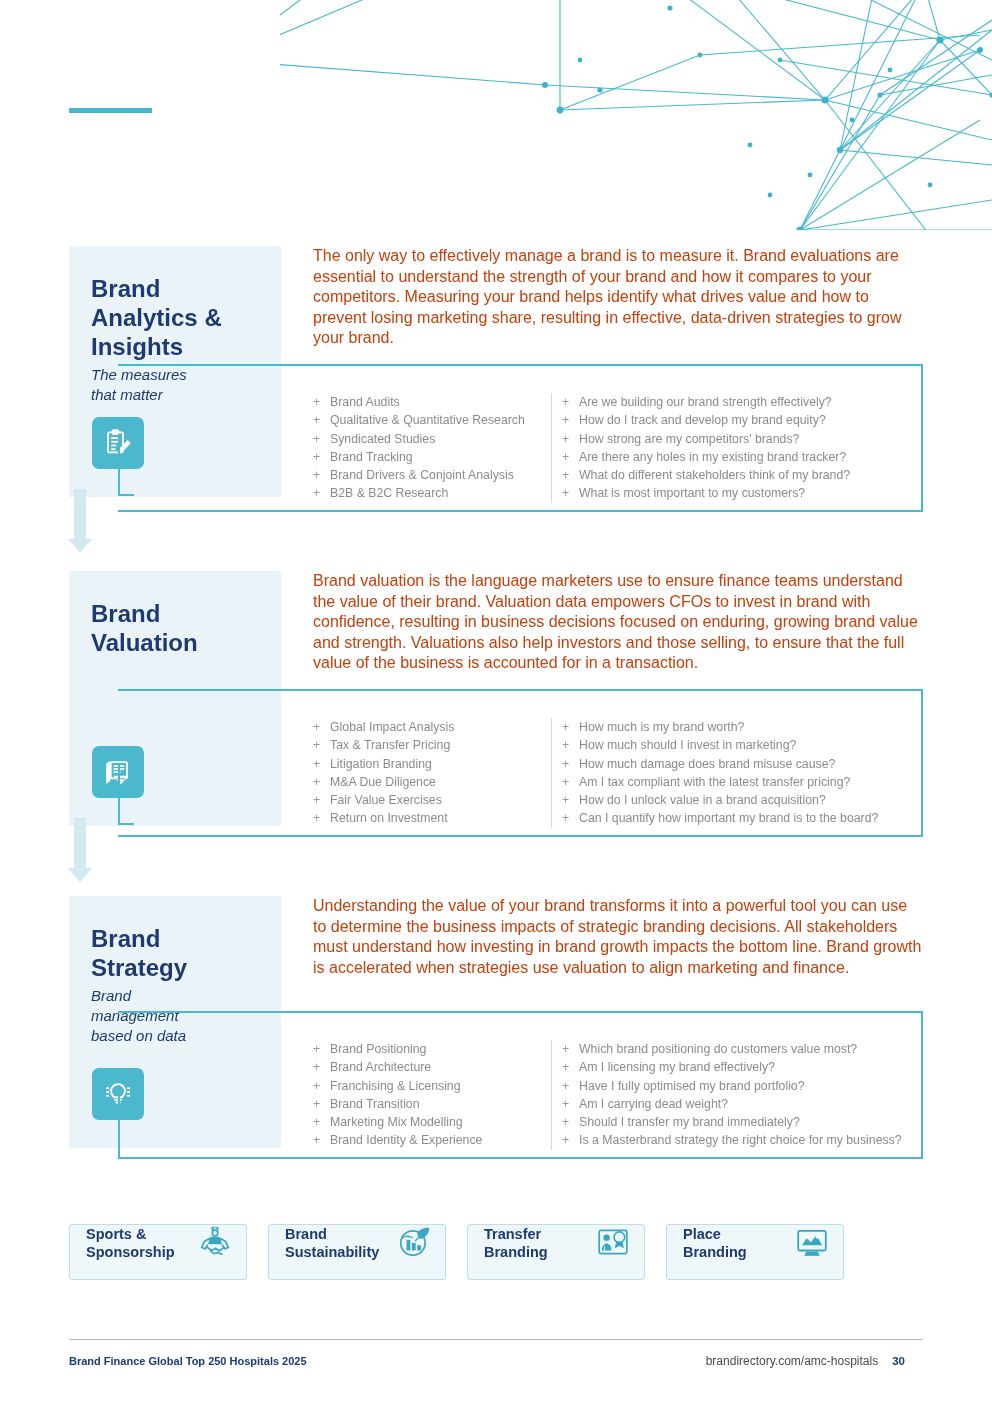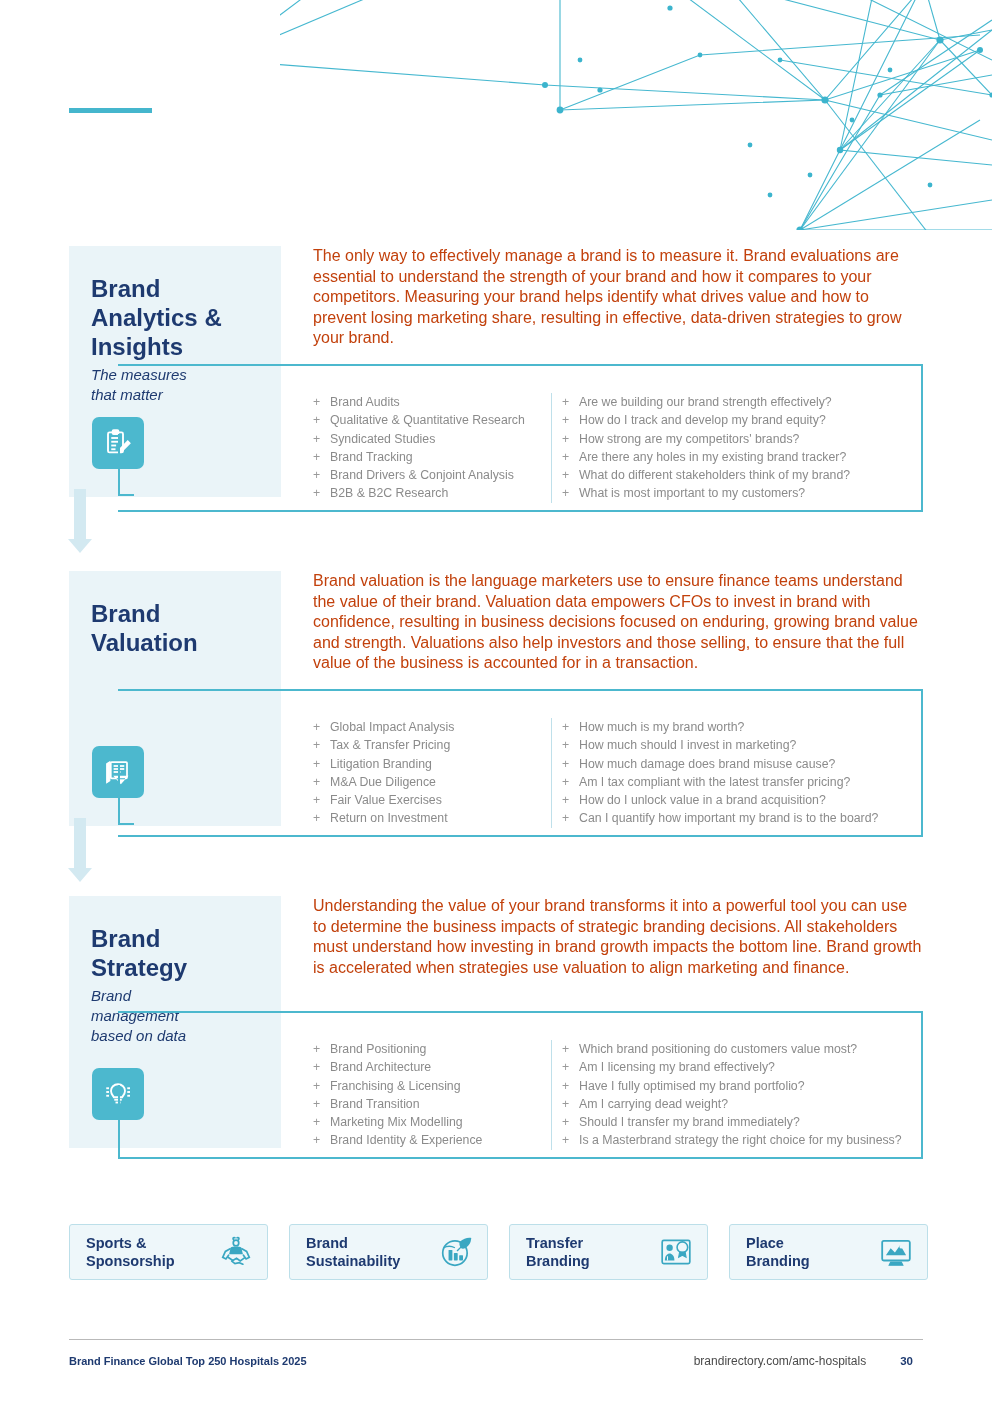--- a/index.html
+++ b/index.html
@@ -105,45 +105,45 @@
   }
   .li {
     font-size: 12.3px; line-height: 18.3px; color: #8b8b8b;
     white-space: nowrap; display: flex;
   }
   .li .plus { width: 17px; color: #9a9a9a; flex: 0 0 17px; }
 
   
   .boxes { position: absolute; left: 69px; top: 1224px; display: flex; gap: 21px; }
   .sbox {
-    width: 199px; height: 56px;
+    width: 178px; height: 56px;
     background: #eef7fa; border: 1px solid #bcdfe9;
     border-radius: 3px;
-    display: flex; align-items: center; justify-content: space-between;
+    display: flex; align-items: flex-start; justify-content: space-between;
     padding: 0 14px 0 16px;
   }
   .sbox-label {
     font-size: 14.5px; line-height: 18px; font-weight: bold;
     color: #1e3a70; white-space: pre-line;
   }
   .sbox-icon { width: 34px; height: 34px; flex: 0 0 34px; }
 
   
   .footer-rule {
     position: absolute; left: 69px; top: 1339px;
     width: 854px; height: 1px; background: #b9b9b9;
   }
   .footer-left {
     position: absolute; left: 69px; top: 1355px;
     font-size: 11px; font-weight: bold; color: #1e3a70;
   }
   .footer-right {
-    position: absolute; right: 79px; top: 1354px;
+    position: absolute; right: 87px; top: 1354px;
     font-size: 12px; color: #4a4a4a;
-    display: flex; align-items: baseline; gap: 34px;
+    display: flex; align-items: baseline; gap: 14px;
   }
   .footer-page { font-weight: bold; color: #1e3a70; font-size: 11.5px; }
 </style>
 </head>
 <body>
 
 <div class="page">
 
   <svg class="network" viewBox="0 0 712 230" preserveAspectRatio="none">
     <g stroke="#3cb4cd" stroke-width="1.1" fill="none" opacity="0.95">

